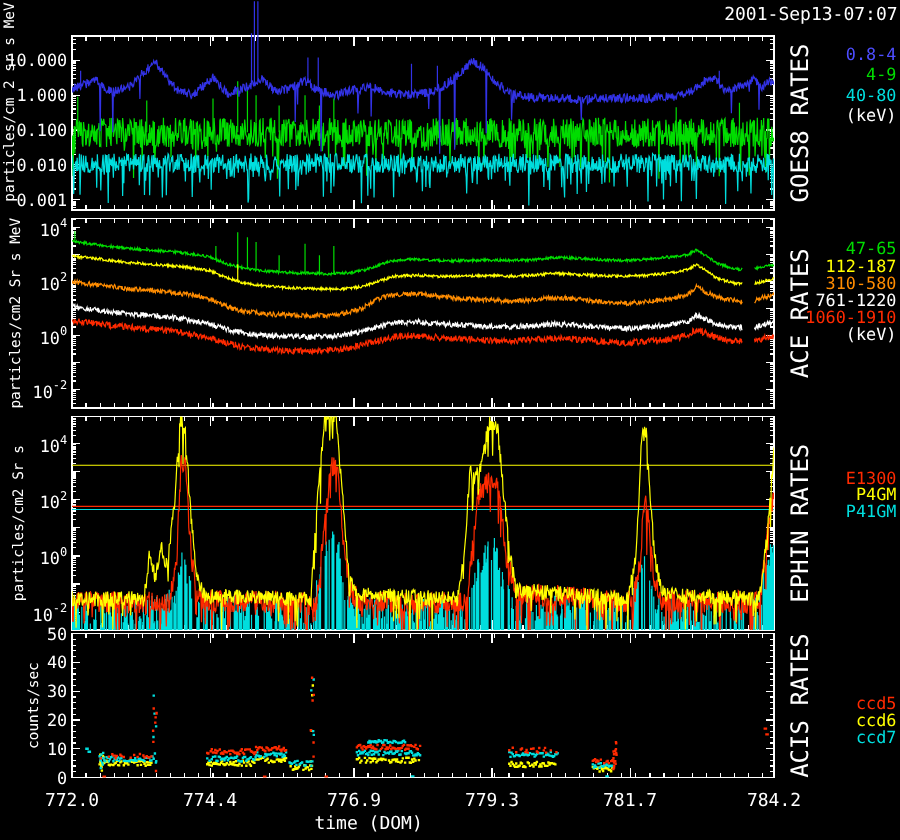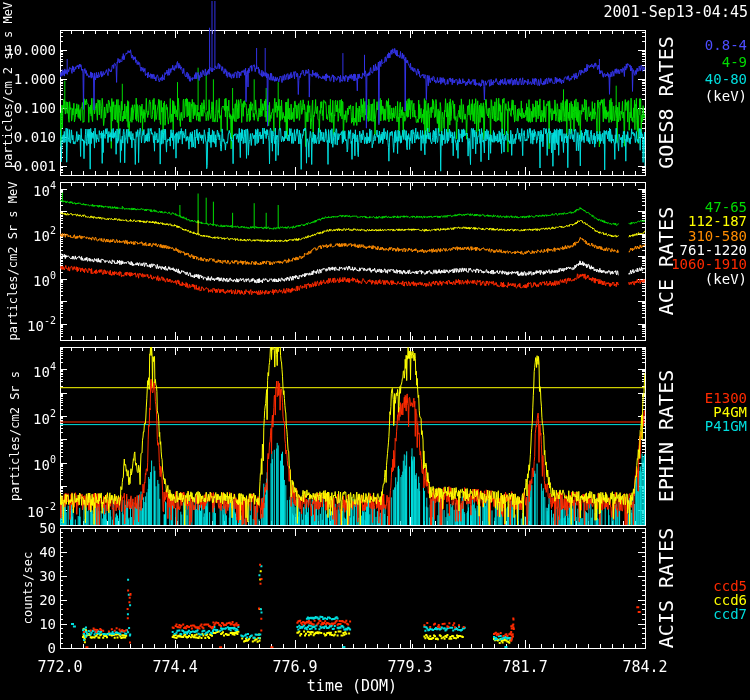--- a/index.html
+++ b/index.html
@@ -3,21 +3,21 @@
 <meta charset="utf-8">
 <style>
   html,body{margin:0;padding:0;background:#000;width:750px;height:700px;overflow:hidden}
   #screen{position:relative;width:750px;height:700px;background:#000;
           font-family:"DejaVu Sans Mono",monospace;color:#fff}
   #chart{position:absolute;left:0;top:0}
   svg text{font-family:"DejaVu Sans Mono",monospace}
   .date{position:absolute;top:3px;font-size:15px;letter-spacing:0px;color:#fff}
   #date-left{left:8px;border-bottom:1px solid #fff;padding-bottom:1px}
   #date-right{right:2px}
-  #xlabel{position:absolute;left:262px;top:677px;width:180px;text-align:center;font-size:15px;color:#fff}
+  #xlabel{position:absolute;left:262px;top:677px;width:180px;text-align:left;font-size:15px;color:#fff}
 </style>
 </head>
 <body>
 
 <div id="screen">
   <svg id="chart" width="750" height="700">
       <defs>
         <clipPath id="clip0">
           <rect x="60" y="0" width="585" height="175"></rect>
         </clipPath>
@@ -145,15 +145,15 @@
       </g>
       <g fill="#fff" font-size="15">
         <text x="60.0" y="672" text-anchor="middle">772.0</text>
         <text x="175.1" y="672" text-anchor="middle">774.4</text>
         <text x="295.0" y="672" text-anchor="middle">776.9</text>
         <text x="410.0" y="672" text-anchor="middle">779.3</text>
         <text x="525.1" y="672" text-anchor="middle">781.7</text>
         <text x="645.0" y="672" text-anchor="middle">784.2</text>
       </g>
     </svg>
-  <div class="date" id="date-right">2001-Sep13-04:45</div>
+  <div class="date" id="date-right">2001-Sep13-07:07</div>
   <div id="xlabel">time (DOM)</div>
 </div>
 
 </body></html>

